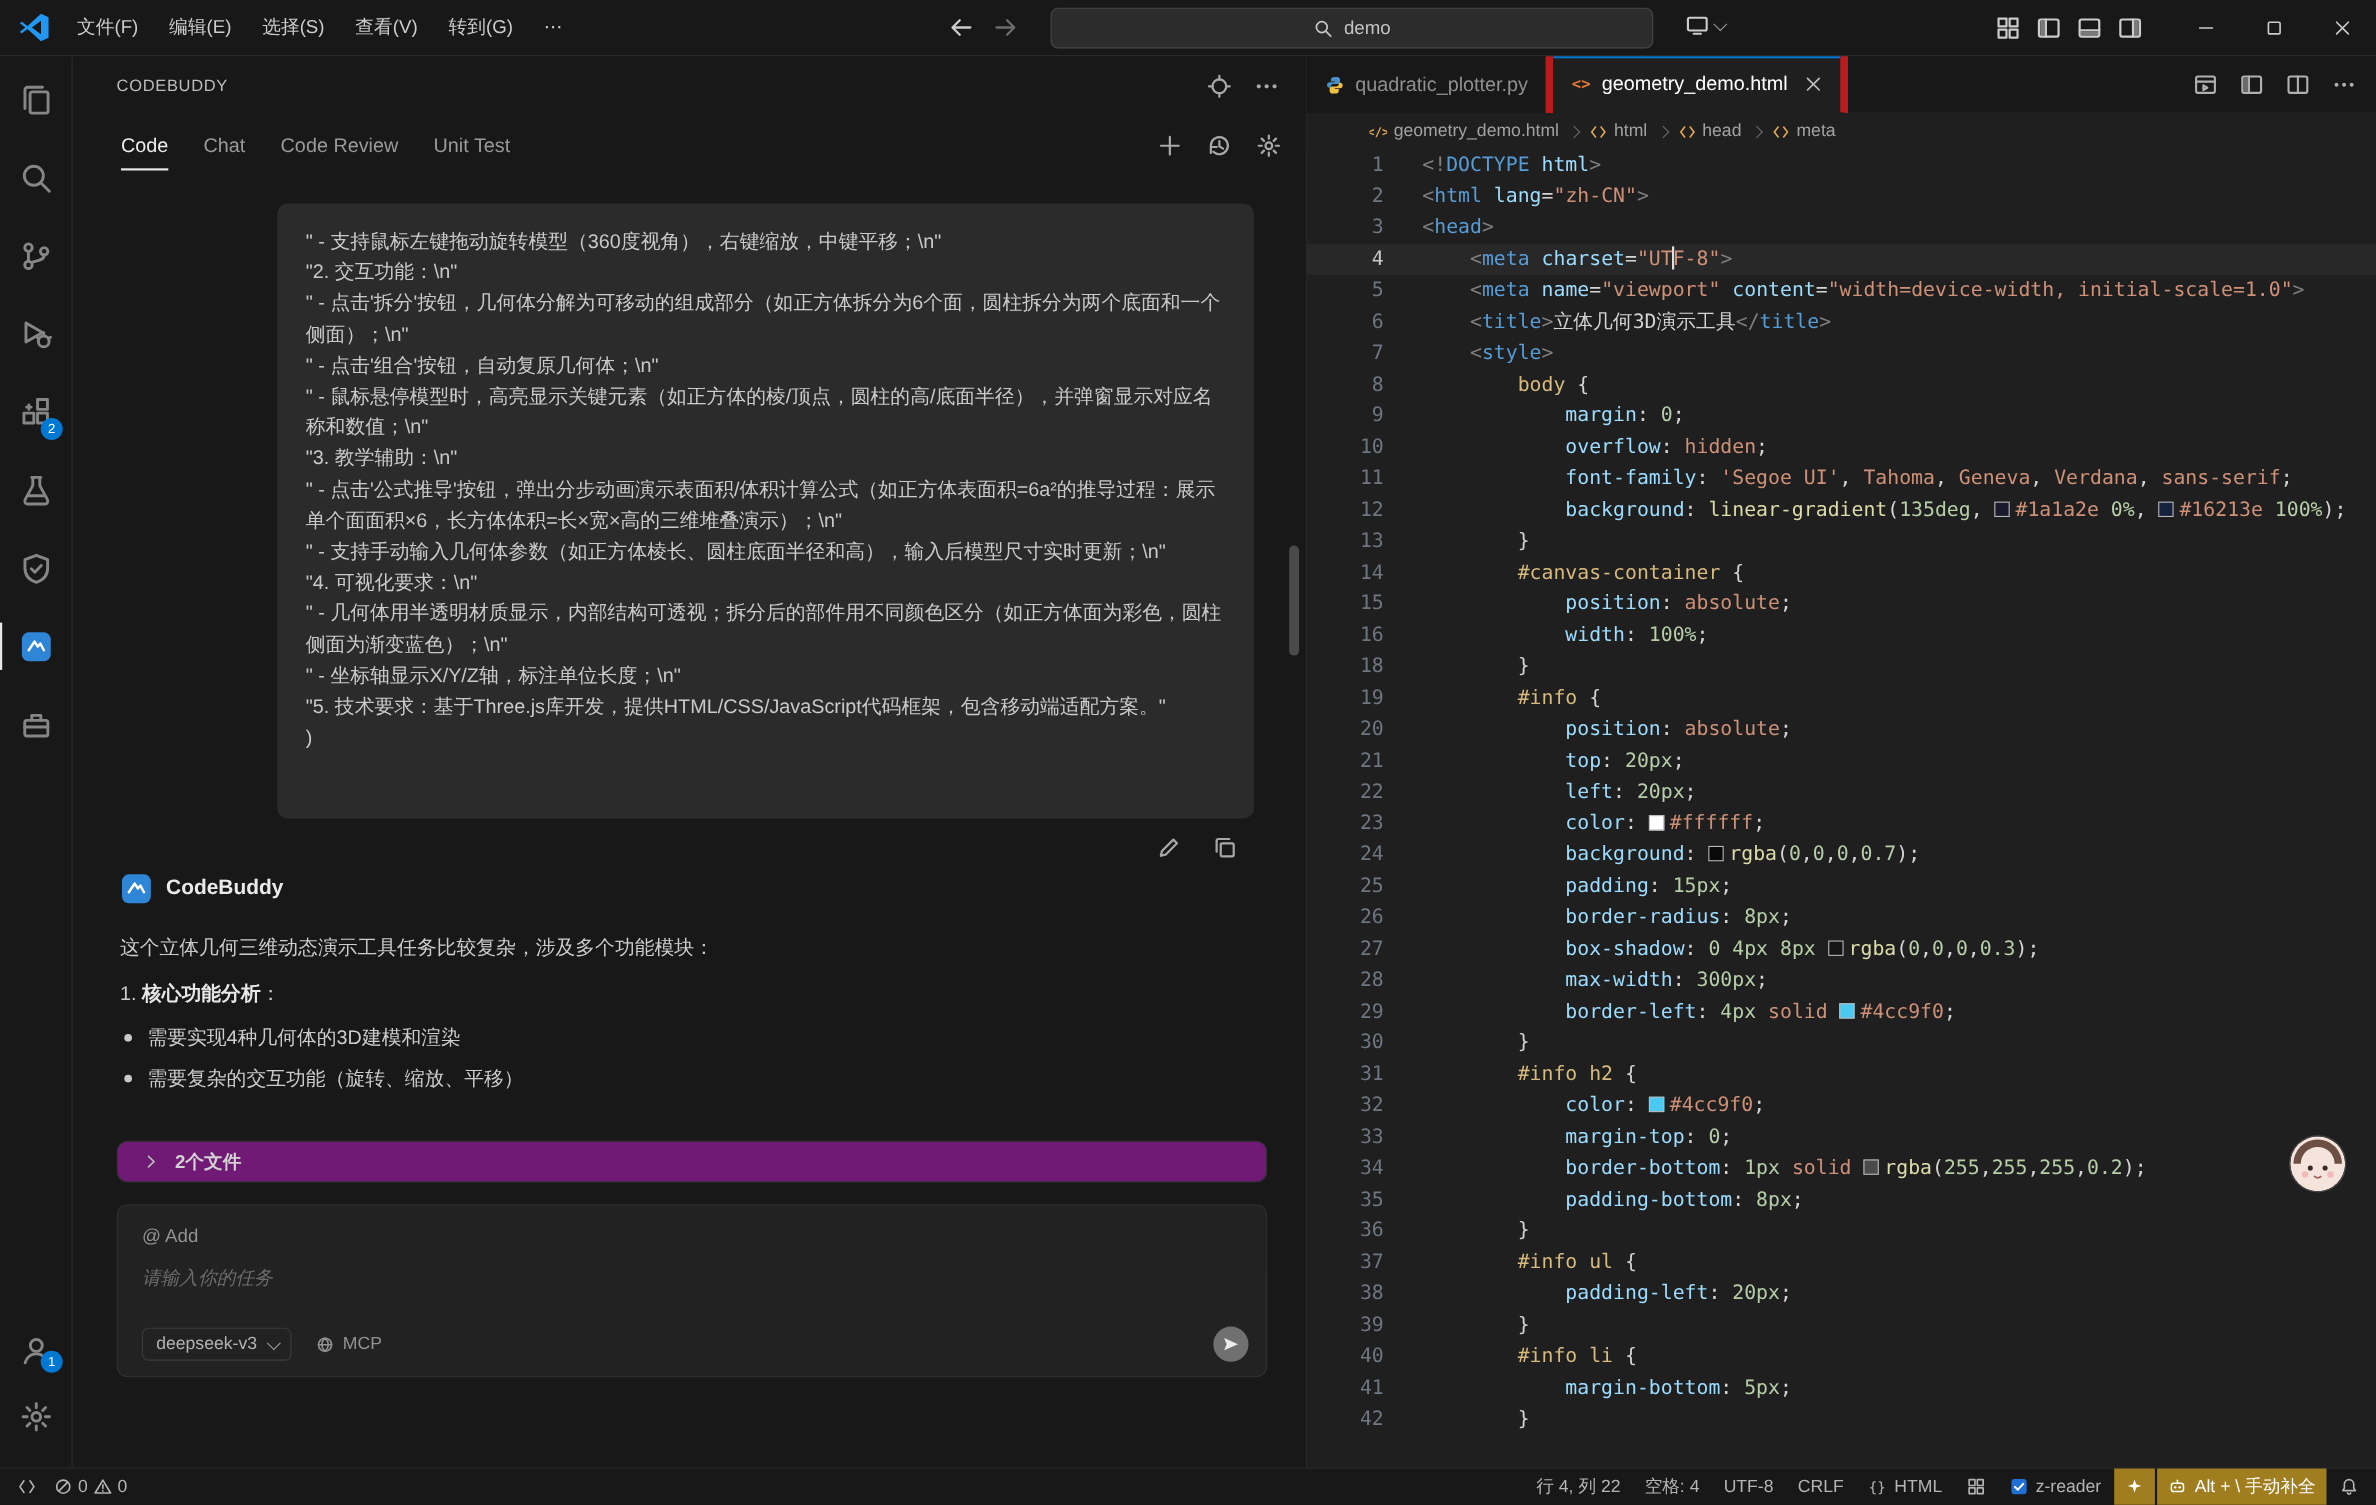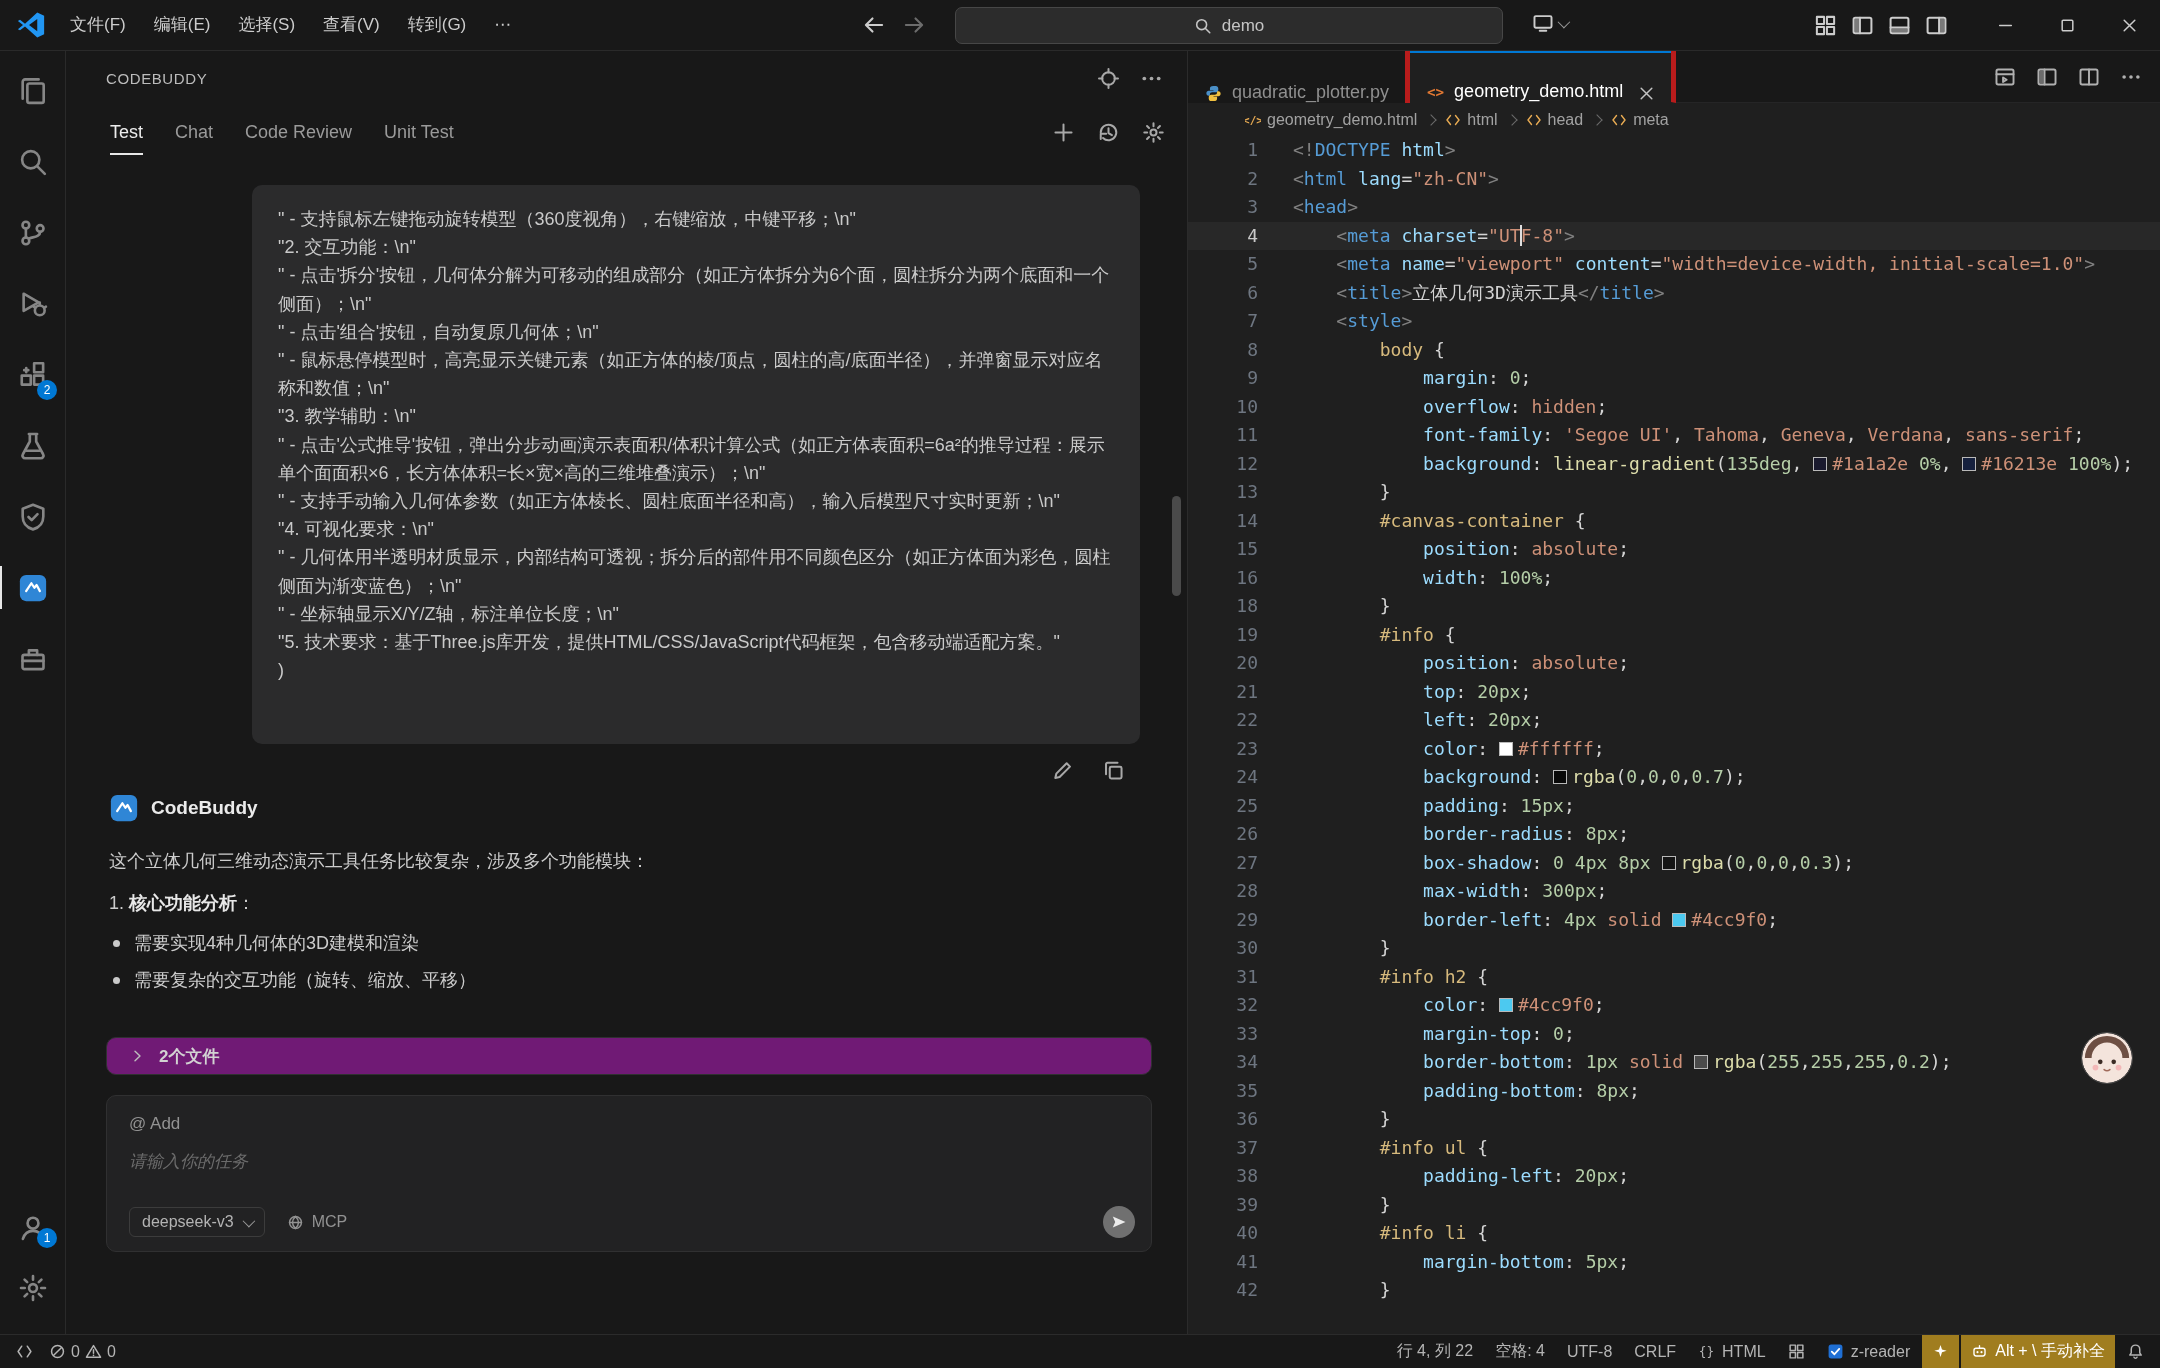--- a/index.html
+++ b/index.html
@@ -83,22 +83,22 @@
   .mcp-btn .icon { width:17px; height:17px; }
   .send-btn { margin-left:auto; width:32px; height:32px; border-radius:50%; background:#707070;
               display:flex; align-items:center; justify-content:center; }
   .send-btn .icon { width:16px; height:16px; }
 
   
   .editor { position:absolute; top:51px; left:1187px; width:973px; height:1283px; background:#1f1f1f;
             border-left:1px solid #2b2b2b; }
   .tabbar { position:absolute; top:0; left:0; right:0; height:52px; background:#181818; display:flex;
             border-bottom:1px solid #252526; }
-  .tab { display:flex; align-items:flex-end; gap:9px; padding:0 16px; font-size:18px; color:#8f8f8f;
-         background:#181818; border-right:5px solid #b91c1c; position:relative; height:52px; }
+  .tab { display:flex; align-items:center; gap:9px; padding:0 16px; font-size:18px; color:#8f8f8f;
+         background:#181818; border-right:7px solid #b91c1c; position:relative; height:52px; }
   .tab.active { background:#1f1f1f; color:#ffffff; border-bottom:1px solid #1f1f1f; }
   .tab.active::before { content:""; position:absolute; top:0; left:0; right:0; height:2px; background:#0078d4; }
   .tab .file-ic { width:19px; height:19px; display:inline-flex; }
   .tab .close-ic { width:17px; height:17px; margin-left:6px; color:#c3c3c3; }
   .tab-actions { margin-left:auto; display:flex; align-items:center; gap:20px; padding-right:18px; }
   .tab-actions .icon { width:22px; height:22px; color:#b0b0b0; }
   .breadcrumb { position:absolute; top:52px; left:0; right:0; height:33px; display:flex; align-items:center;
                 padding-left:57px; font-size:16px; color:#a2a2a2; gap:7px; background:#1f1f1f; }
   .bc-item { display:flex; align-items:center; gap:6px; }
   .bc-item .icon { width:16px; height:16px; }
@@ -393,21 +393,21 @@
             <g fill="currentColor">
               <circle cx="3" cy="8" r="1.3"></circle>
               <circle cx="8" cy="8" r="1.3"></circle>
               <circle cx="13" cy="8" r="1.3"></circle>
             </g>
           </svg>
         </span>
     </span>
   </div>
   <div class="p-tabs">
-      <div class="p-tab active">Test</div>
+      <div class="p-tab active">Code</div>
       <div class="p-tab">Chat</div>
       <div class="p-tab">Code Review</div>
       <div class="p-tab">Unit Test</div>
     </div>
   <div class="p-tab-actions">
     <span class="icon">
         <svg viewBox="0 0 16 16">
           <g stroke="currentColor" fill="none" stroke-width="1.4" stroke-linecap="round" stroke-linejoin="round">
             <path d="M8 2.4v11.2M2.4 8h11.2"></path>
           </g>

